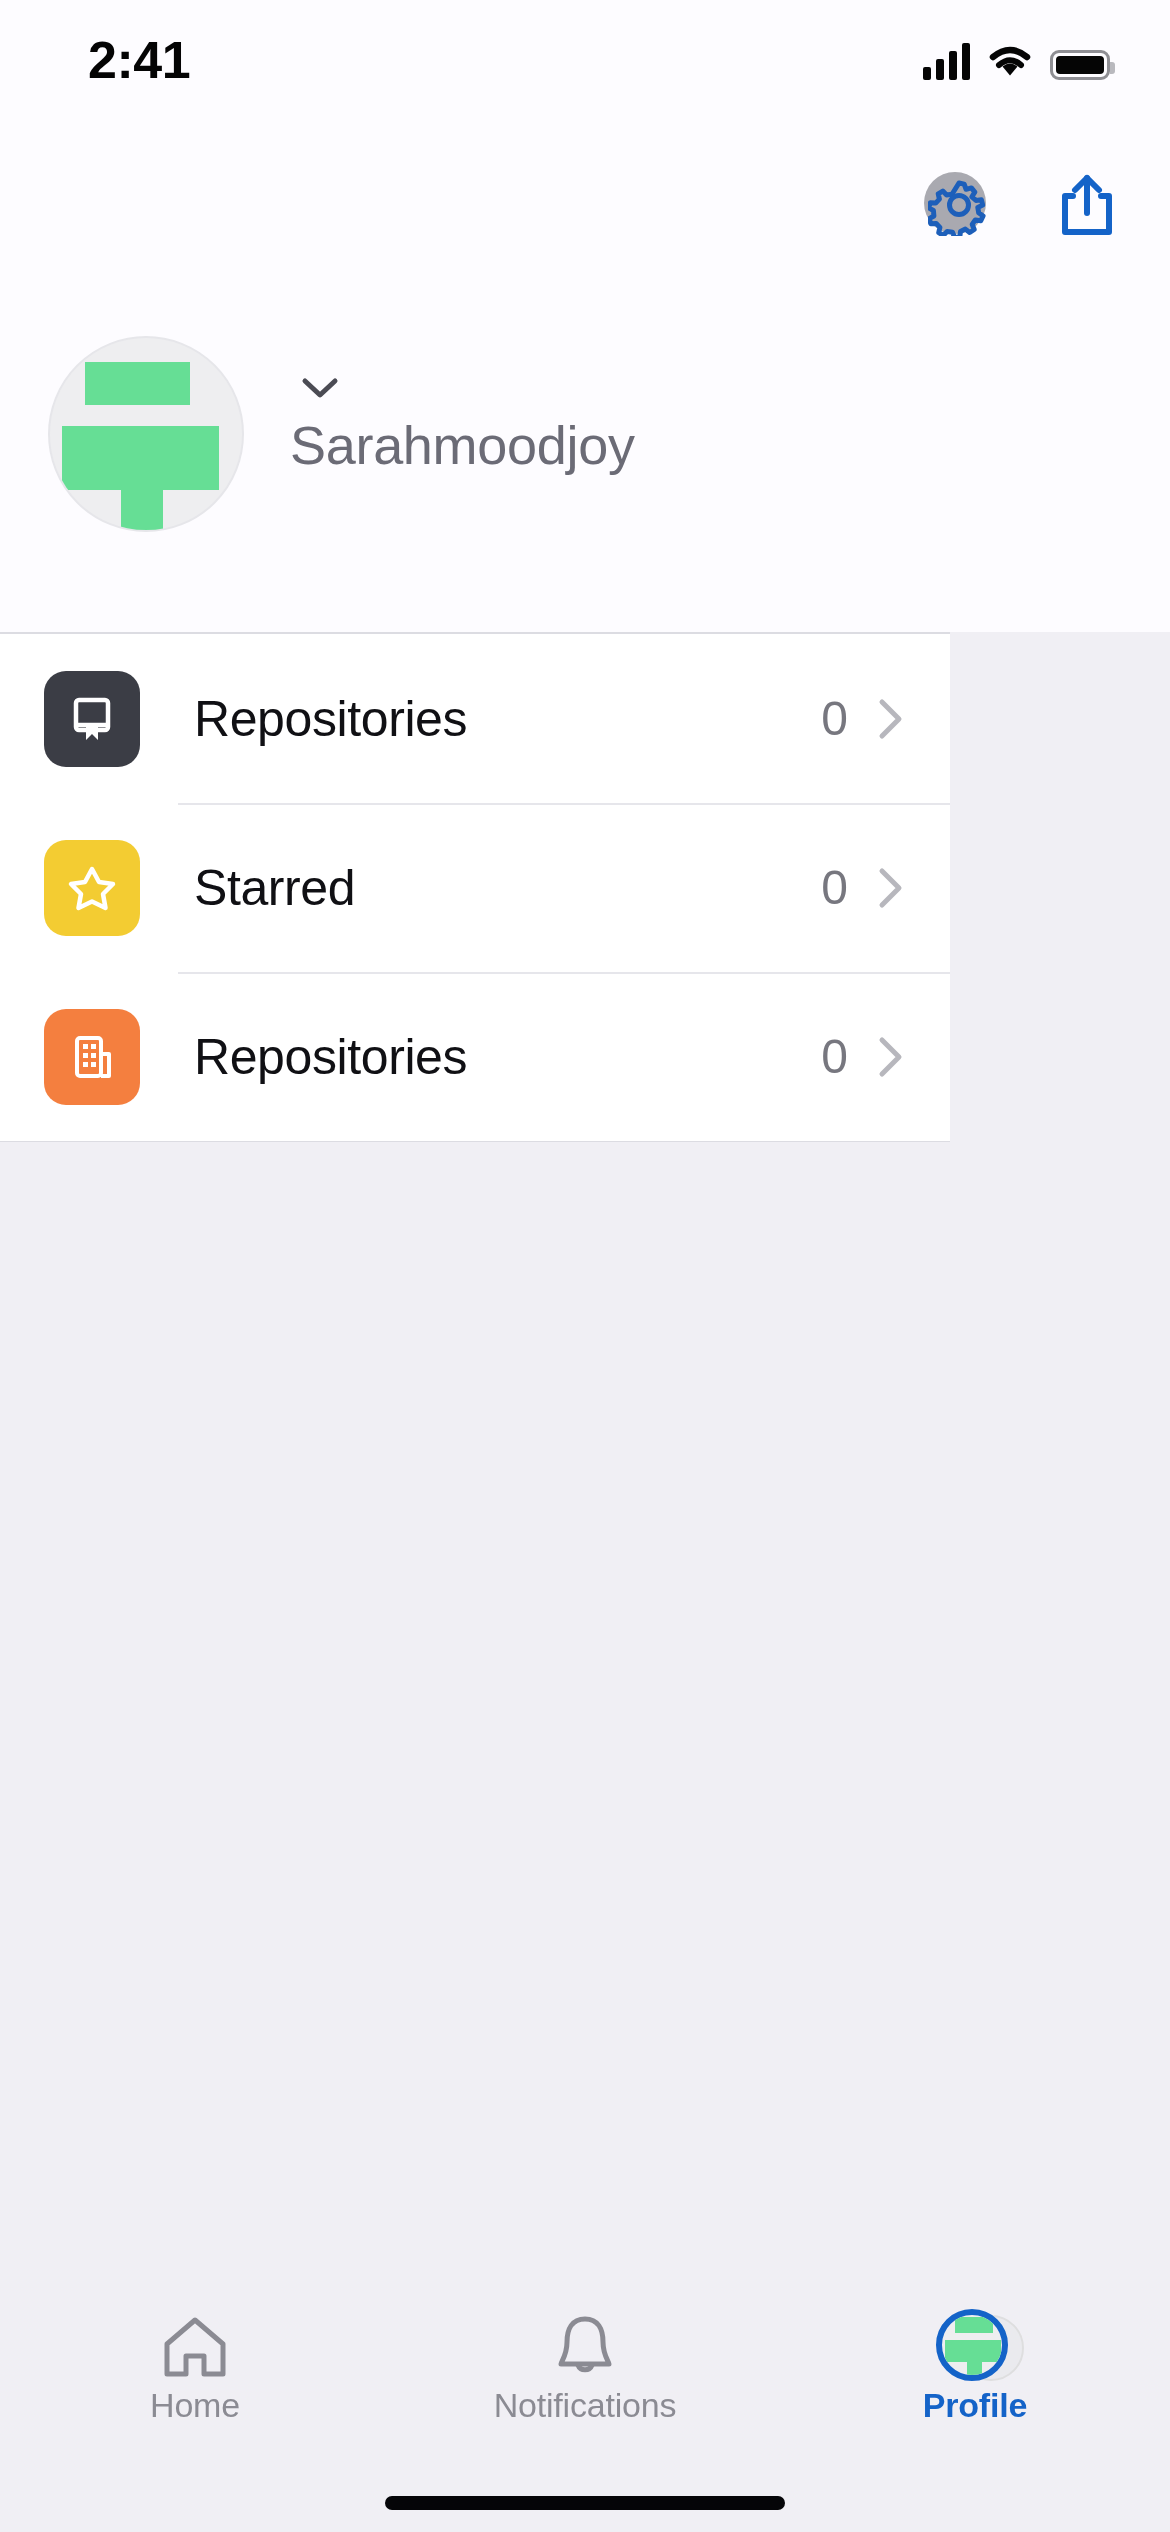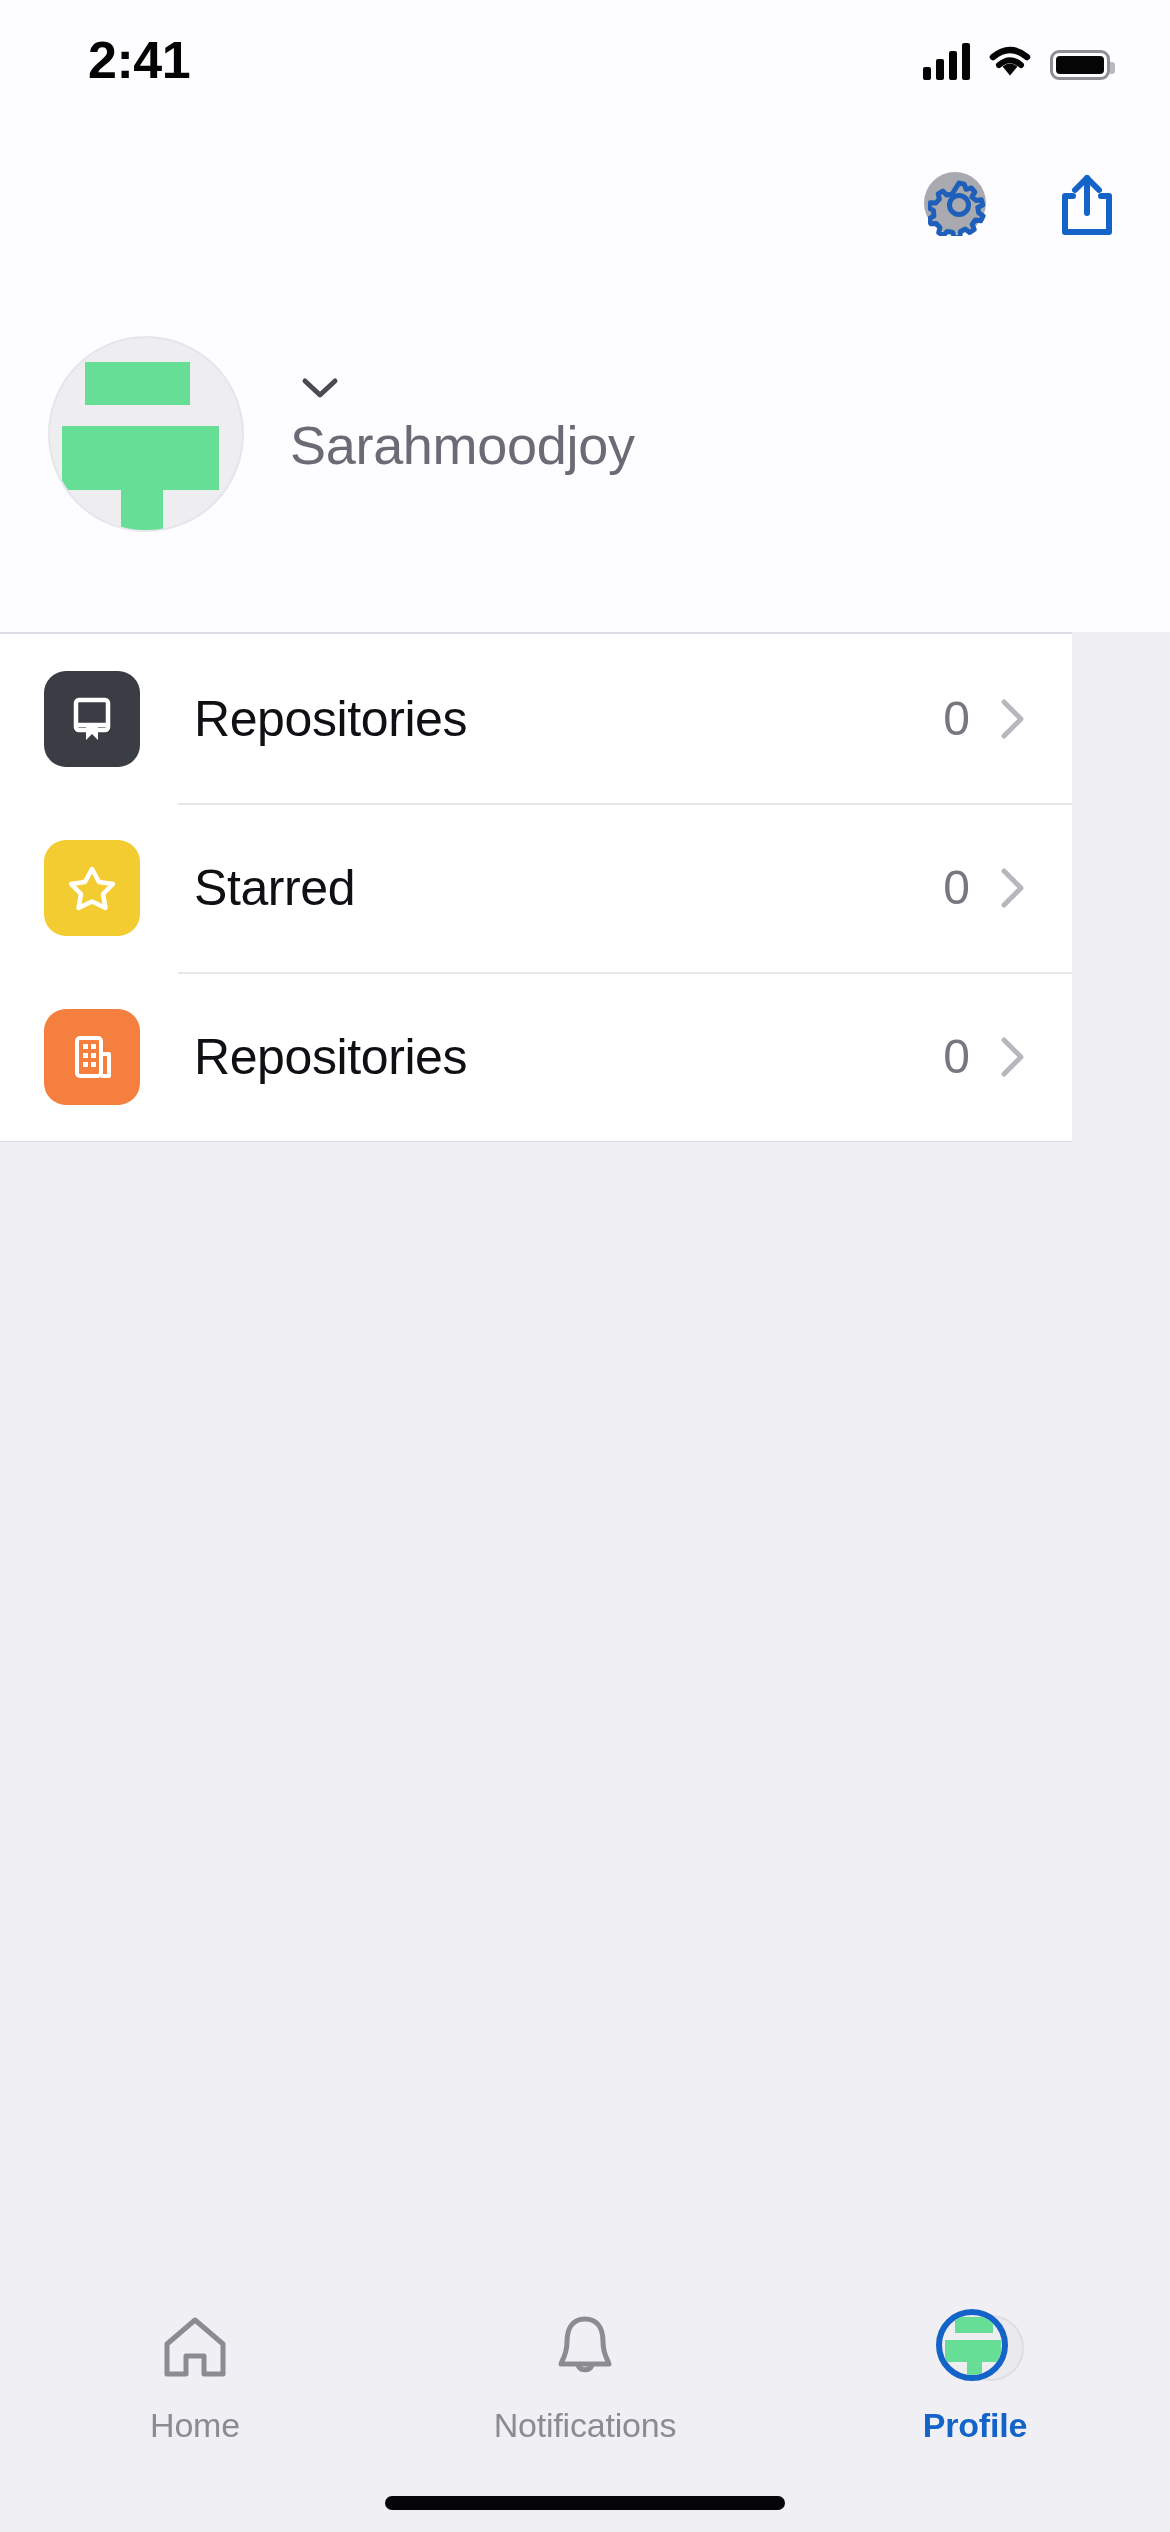--- a/index.html
+++ b/index.html
@@ -59,21 +59,21 @@
   .ava-stem{ position:absolute; left:71px; top:88px; width:42px; height:125px; background:#66de95; }
 
   .chevdown { position:absolute; left:300px; top:58px; width:40px; height:24px; }
   .uname {
     position:absolute; left:290px; top:96px;
     font-size:54px; color:#6b6b76; letter-spacing:-0.3px; white-space:nowrap;
   }
 
   
   .list {
-    position:absolute; top:632px; left:0; width:1072px;
+    position:absolute; top:632px; left:0; width:950px;
     background:#ffffff;
     border-top:2px solid #dcdce2;
     border-bottom:2px solid #dcdce2;
   }
   .row { position:relative; height:169px; display:flex; align-items:center; padding:0 46px 0 44px; }
   .row + .row::before {
     content:""; position:absolute; left:178px; right:0; top:0; height:2px; background:#e6e6eb;
   }
   .sq {
     width:96px; height:96px; border-radius:22px; flex:none;
@@ -84,21 +84,21 @@
   .chevright { width:26px; height:42px; flex:none; }
 
   
   .filler { position:absolute; left:0; top:1142px; width:1170px; height:1240px; background:#f0eff4; }
 
   
   .tabbar {
     position:absolute; left:0; bottom:0; width:1170px; height:258px;
     background:#f0eff4; display:flex; align-items:flex-start; padding-top:36px;
   }
-  .tab { flex:1; display:flex; flex-direction:column; align-items:center; gap:20px; }
+  .tab { flex:1; display:flex; flex-direction:column; align-items:center; }
   .tab-ico { height:76px; display:flex; align-items:center; justify-content:center; }
   .tab-label { font-size:34px; color:#8b8b93; letter-spacing:-0.2px; }
   .tab.active .tab-label { color:#1463c8; font-weight:600; }
   .profile-ico { position:relative; width:78px; height:78px; }
   .pi-ghost {
     position:absolute; left:22px; top:6px; width:66px; height:66px; border-radius:50%;
     background:#eaeaee; border:2px solid #dededf;
   }
   .pi-ring {
     position:absolute; left:0; top:0; width:72px; height:72px; border-radius:50%;

